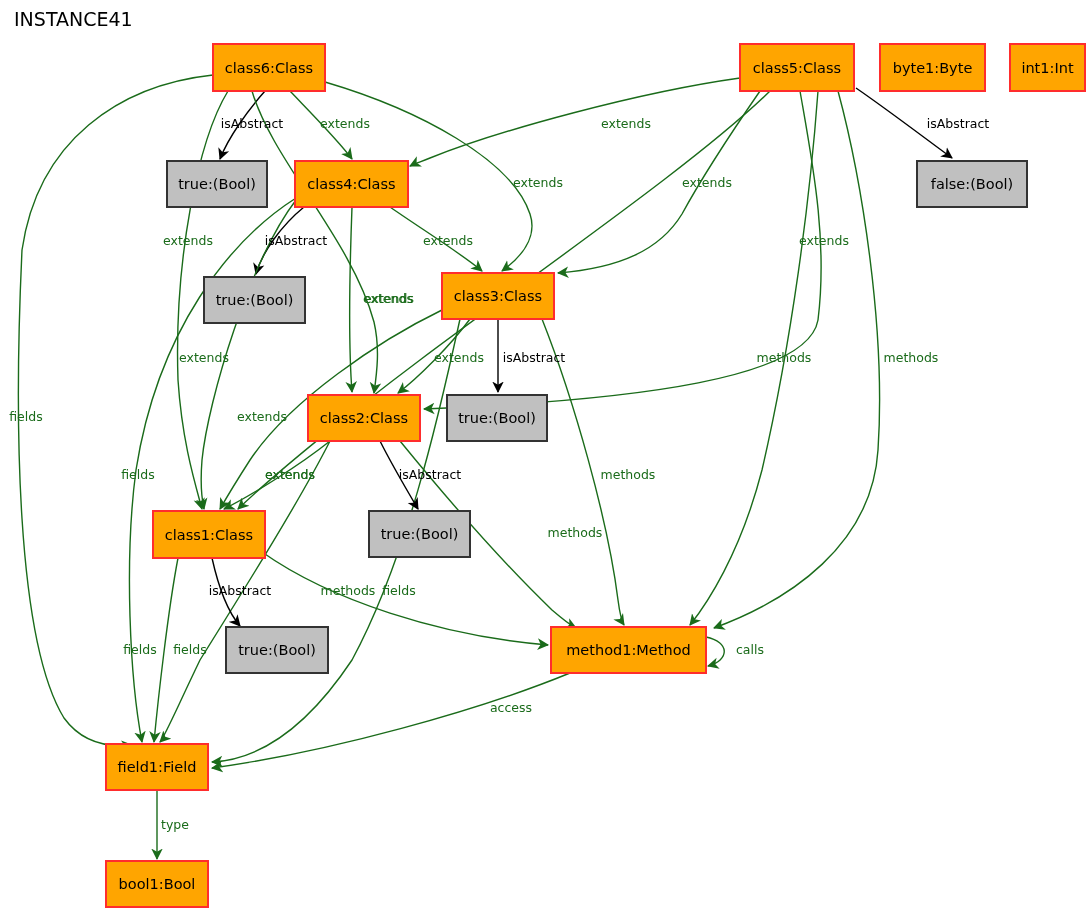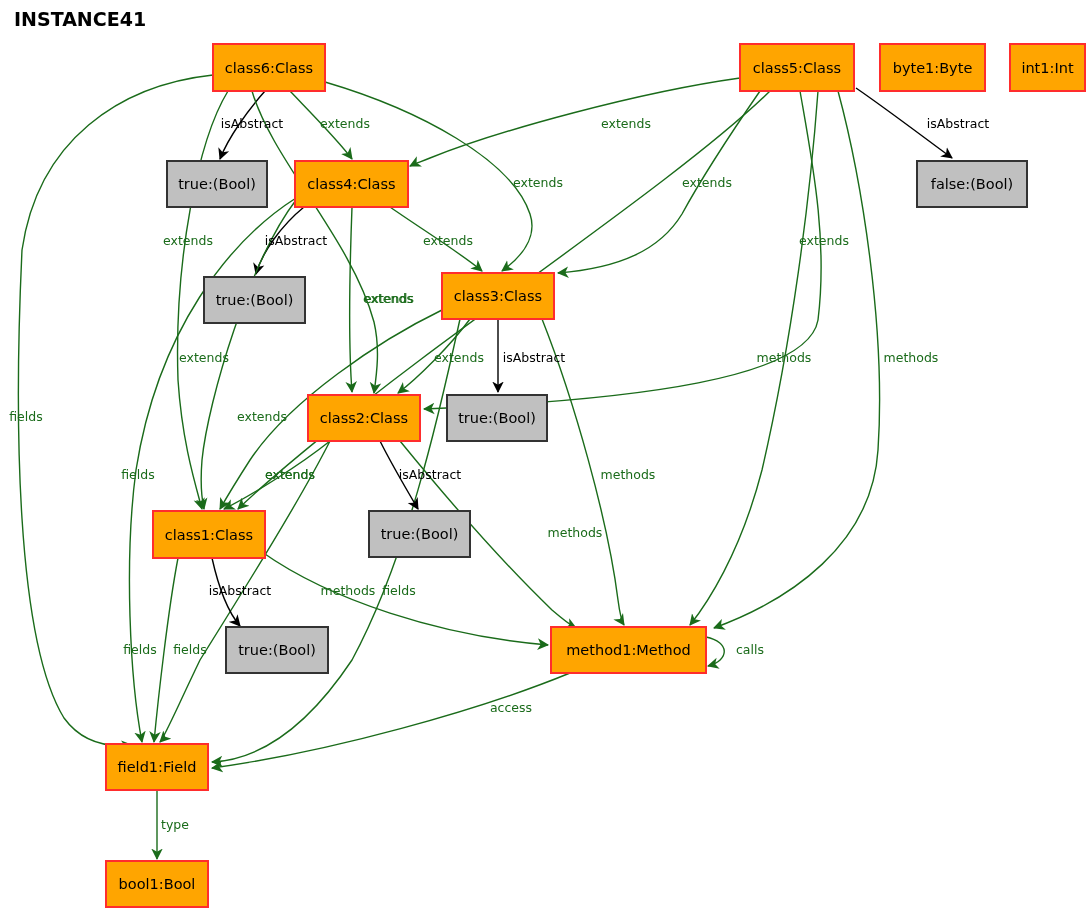--- a/index.html
+++ b/index.html
@@ -16,21 +16,20 @@
     overflow: hidden;
   }
   #title {
     position: absolute;
     left: 14px;
     top: 8px;
     font-size: 19px;
     color: #000000;
     font-family: "DejaVu Sans", sans-serif;
     white-space: nowrap;
-    font-weight: bold;
   }
   svg#diagram {
     position: absolute;
     left: 0;
     top: 0;
     width: 1090px;
     height: 915px;
   }
   .node-rect-object {
     fill: #ffa500;

